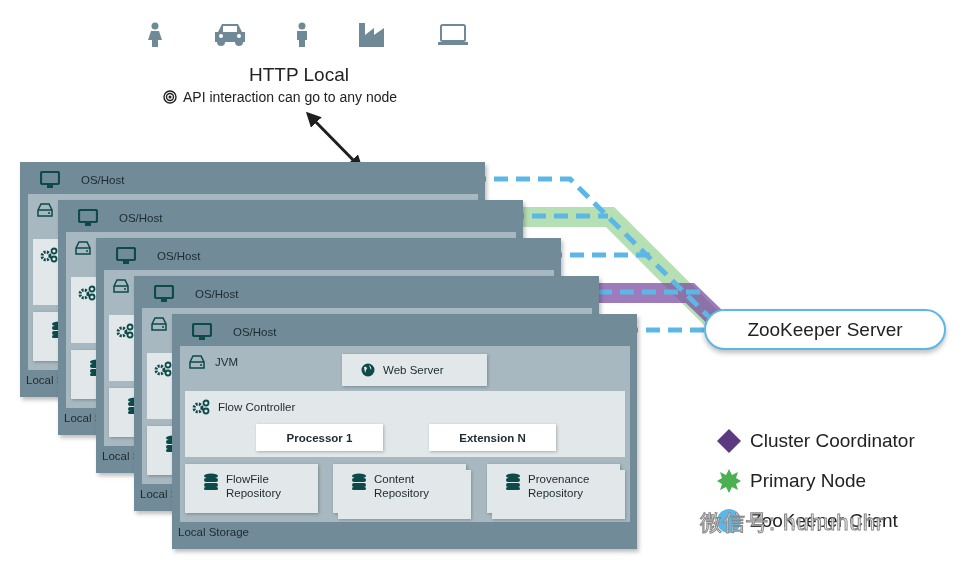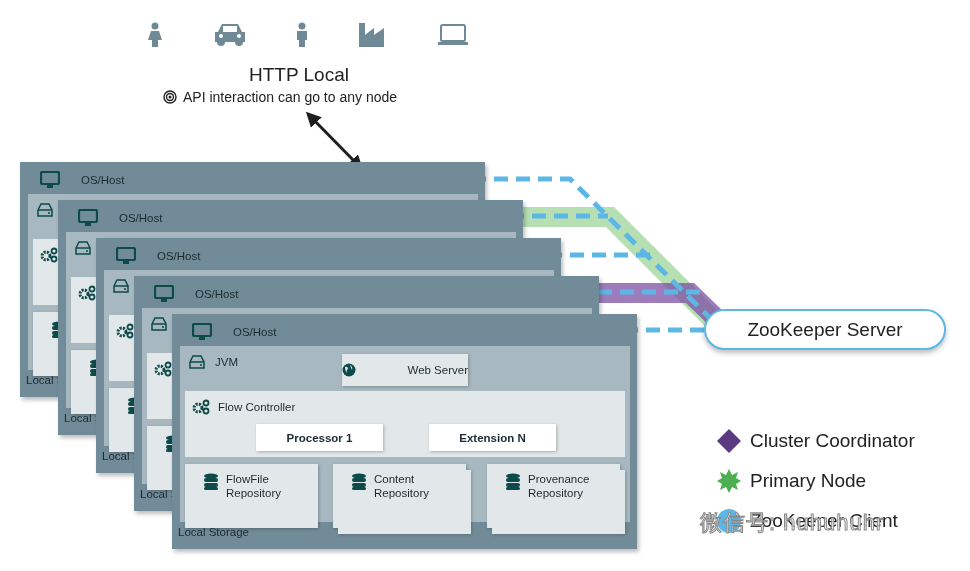--- a/index.html
+++ b/index.html
@@ -14,23 +14,23 @@
   .host .hdr { position:absolute; left:20px; top:8px; height:20px; display:flex; align-items:center; font-size:11.5px; color:#1d2a2f;gap:11px; }
   .host .hdr svg { margin-right:10px; }
   .host .jvm { position:absolute; left:8px; top:32px; width:450px; height:176px; background:#a7b8c0; }
   .host .jvm-lbl { position:absolute; left:9px; top:9px; display:flex; align-items:center; font-size:11.5px; color:#1d2a2f; }
   .host .jvm-lbl svg { margin-right:10px; }
   .host .local { position:absolute; left:6px; top:212px; font-size:11.5px; color:#1d2a2f; }
   .host .fc { position:absolute; left:5px; top:45px; width:440px; height:66px; background:#e2e7e9; }
   .host .fc-lbl { position:absolute; left:7px; top:8px; display:flex; align-items:center; font-size:11.5px; color:#1d2a2f; }
   .host .fc-lbl svg { margin-right:8px; }
   .box { position:absolute; background:#ffffff; box-shadow:1px 1px 3px rgba(0,0,0,0.25); font-size:11.5px; color:#1d2a2f; display:flex; align-items:center; justify-content:center;font-weight:bold; }
-  .web { position:absolute; left:162px; top:8px; width:126px; height:32px; background:#e2e7e9; box-shadow:1px 1px 3px rgba(0,0,0,0.25); display:flex; align-items:center; justify-content:space-between; font-size:11.5px; color:#1d2a2f; }
+  .web { position:absolute; left:162px; top:8px; width:126px; height:32px; background:#e2e7e9; box-shadow:1px 1px 3px rgba(0,0,0,0.25); display:flex; align-items:center; justify-content:flex-start; font-size:11.5px; color:#1d2a2f;padding-left:19px; }
   .web svg { margin-right:8px; }
-  .repo { position:absolute; top:118px; width:133px; height:64px; background:#e2e7e9; box-shadow:1px 1px 3px rgba(0,0,0,0.25); font-size:11.5px; color:#1d2a2f; }
+  .repo { position:absolute; top:118px; width:133px; height:49px; background:#e2e7e9; box-shadow:1px 1px 3px rgba(0,0,0,0.25); font-size:11.5px; color:#1d2a2f; }
   .repo.stack { box-shadow:5px 6px 0 #e2e7e9, 6px 7px 3px rgba(0,0,0,0.2), 1px 1px 3px rgba(0,0,0,0.25); }
   .repo svg { position:absolute; left:18px; top:9px; }
   .repo .t { position:absolute; left:41px; top:8px; line-height:14px; }
   .zk-server { position:absolute; left:704px; top:309px; width:242px; height:41px; border:2px solid #5db7e6; border-radius:22px; background:#fff; box-shadow:0 3px 5px rgba(0,0,0,0.25);
                display:flex; align-items:center; justify-content:center; font-size:19px; color:#222; box-sizing:border-box; }
   .legend-item { position:absolute; left:716px; display:flex; align-items:center; font-size:19px; color:#222; }
   .legend-item svg { margin-right:8px; }
   .watermark { position:absolute; left:700px; top:508px; font-size:22px; color:rgba(255,255,255,0.85); -webkit-text-stroke:1px #888; letter-spacing:1px; white-space:nowrap; }
   svg.overlay { position:absolute; left:0; top:0; pointer-events:none; }
 </style>

